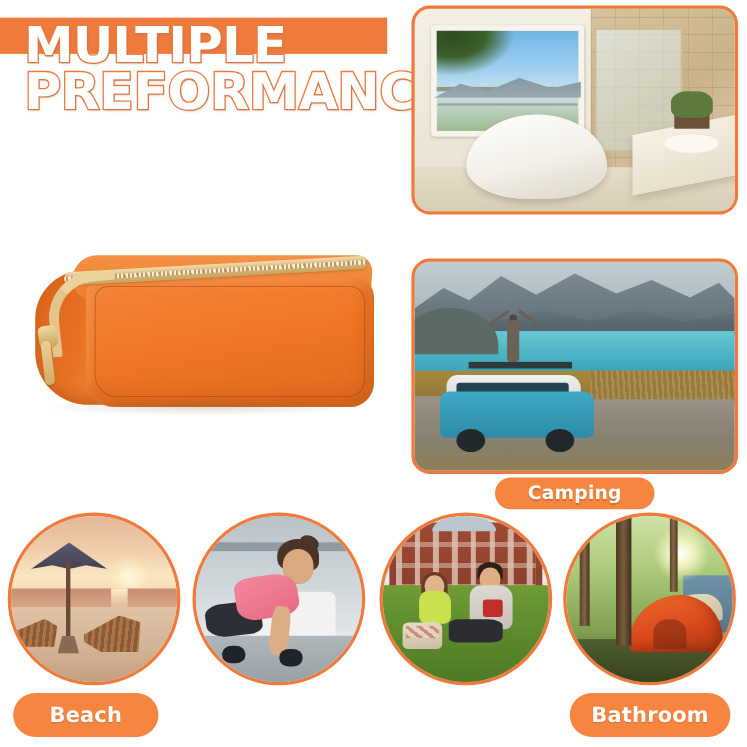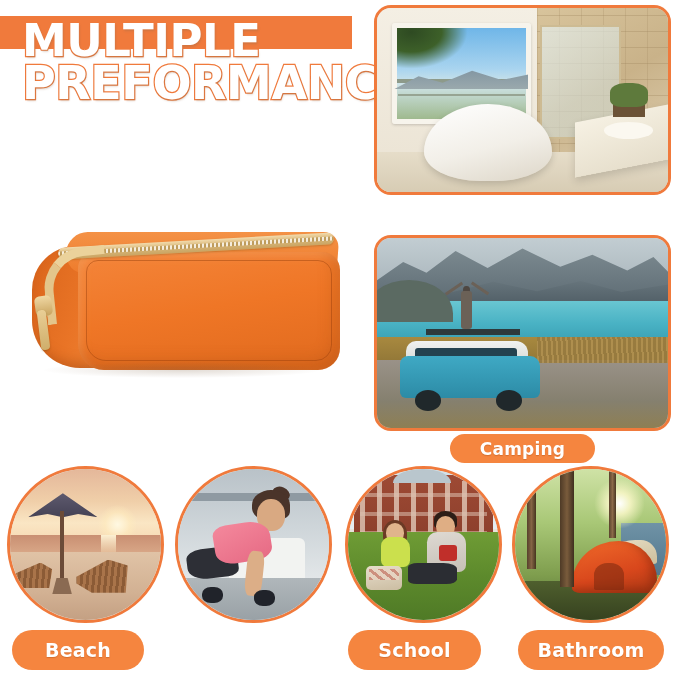--- a/index.html
+++ b/index.html
@@ -622,21 +622,20 @@
       <div class="sc-girl-head"></div>
       <div class="sc-girl-top"></div>
       <div class="sc-boy-hair"></div>
       <div class="sc-boy-head"></div>
       <div class="sc-boy-top"></div>
       <div class="sc-boy-logo"></div>
       <div class="sc-legs"></div>
       <div class="sc-bag"></div>
     </div>
   </div>
-  <div class="pill bottom school">School</div>
 
   <div class="circle-card camping">
     <div class="circle-photo">
       <div class="cp-bg"></div>
       <div class="cp-water"></div>
       <div class="cp-sun"></div>
       <div class="cp-trunk-2"></div>
       <div class="cp-trunk-3"></div>
       <div class="cp-ground"></div>
       <div class="cp-tent-fly"></div>

